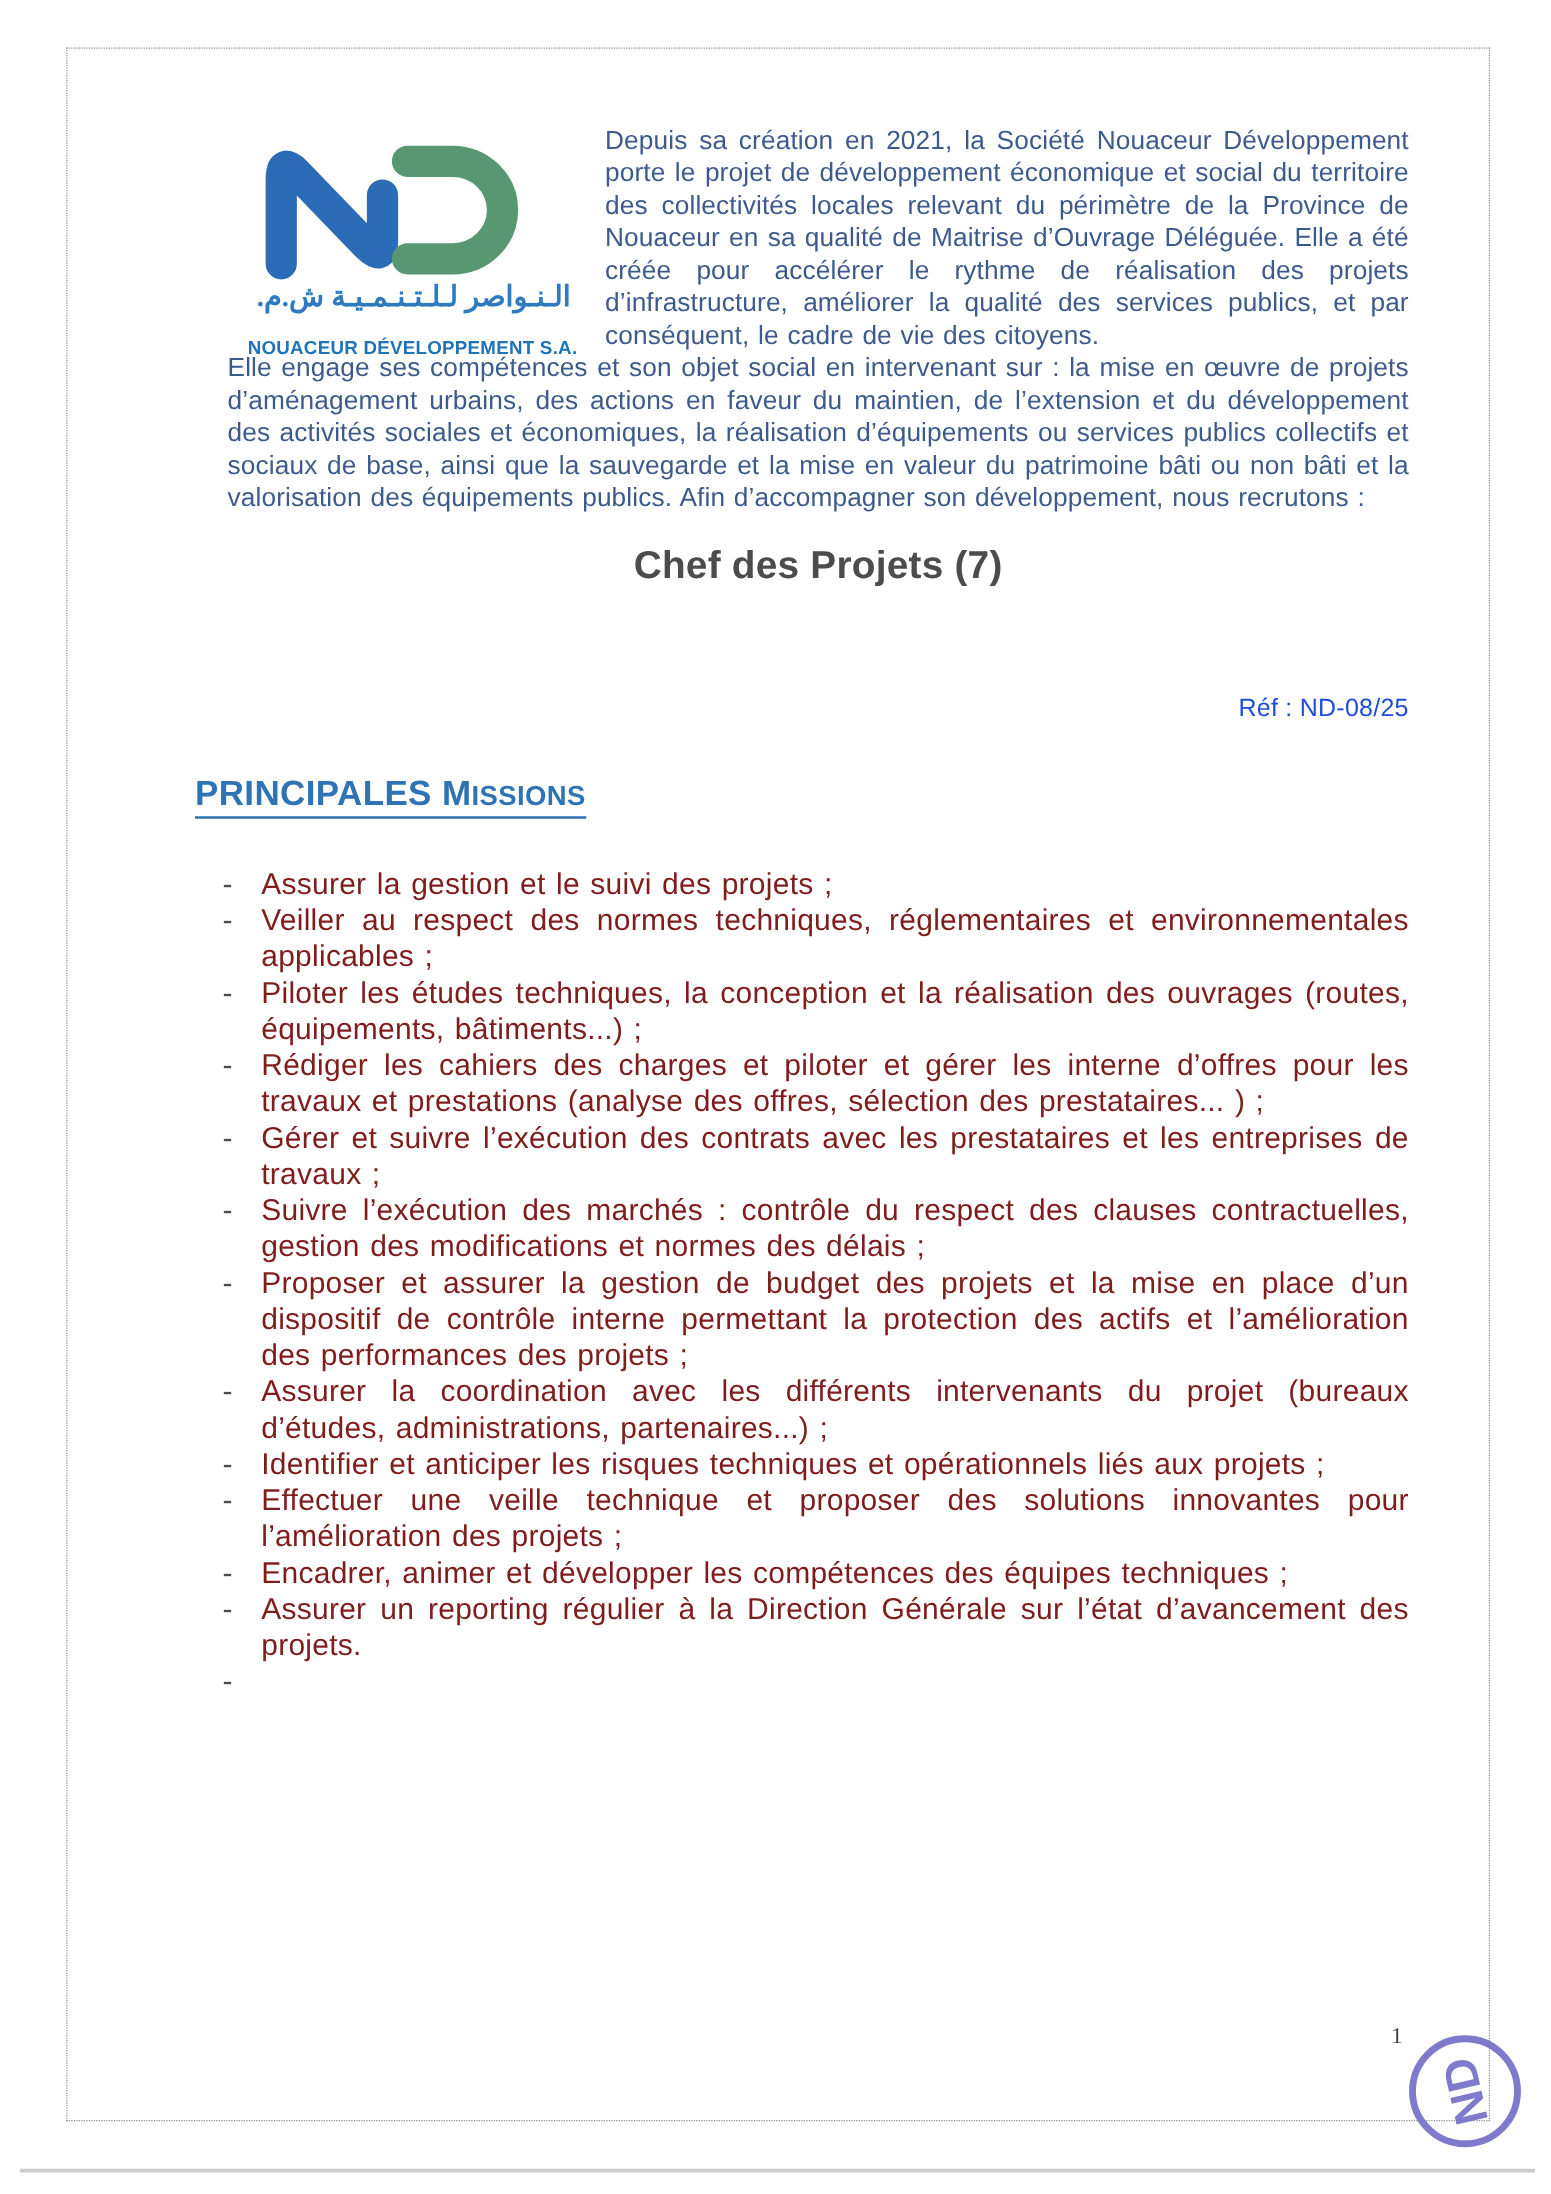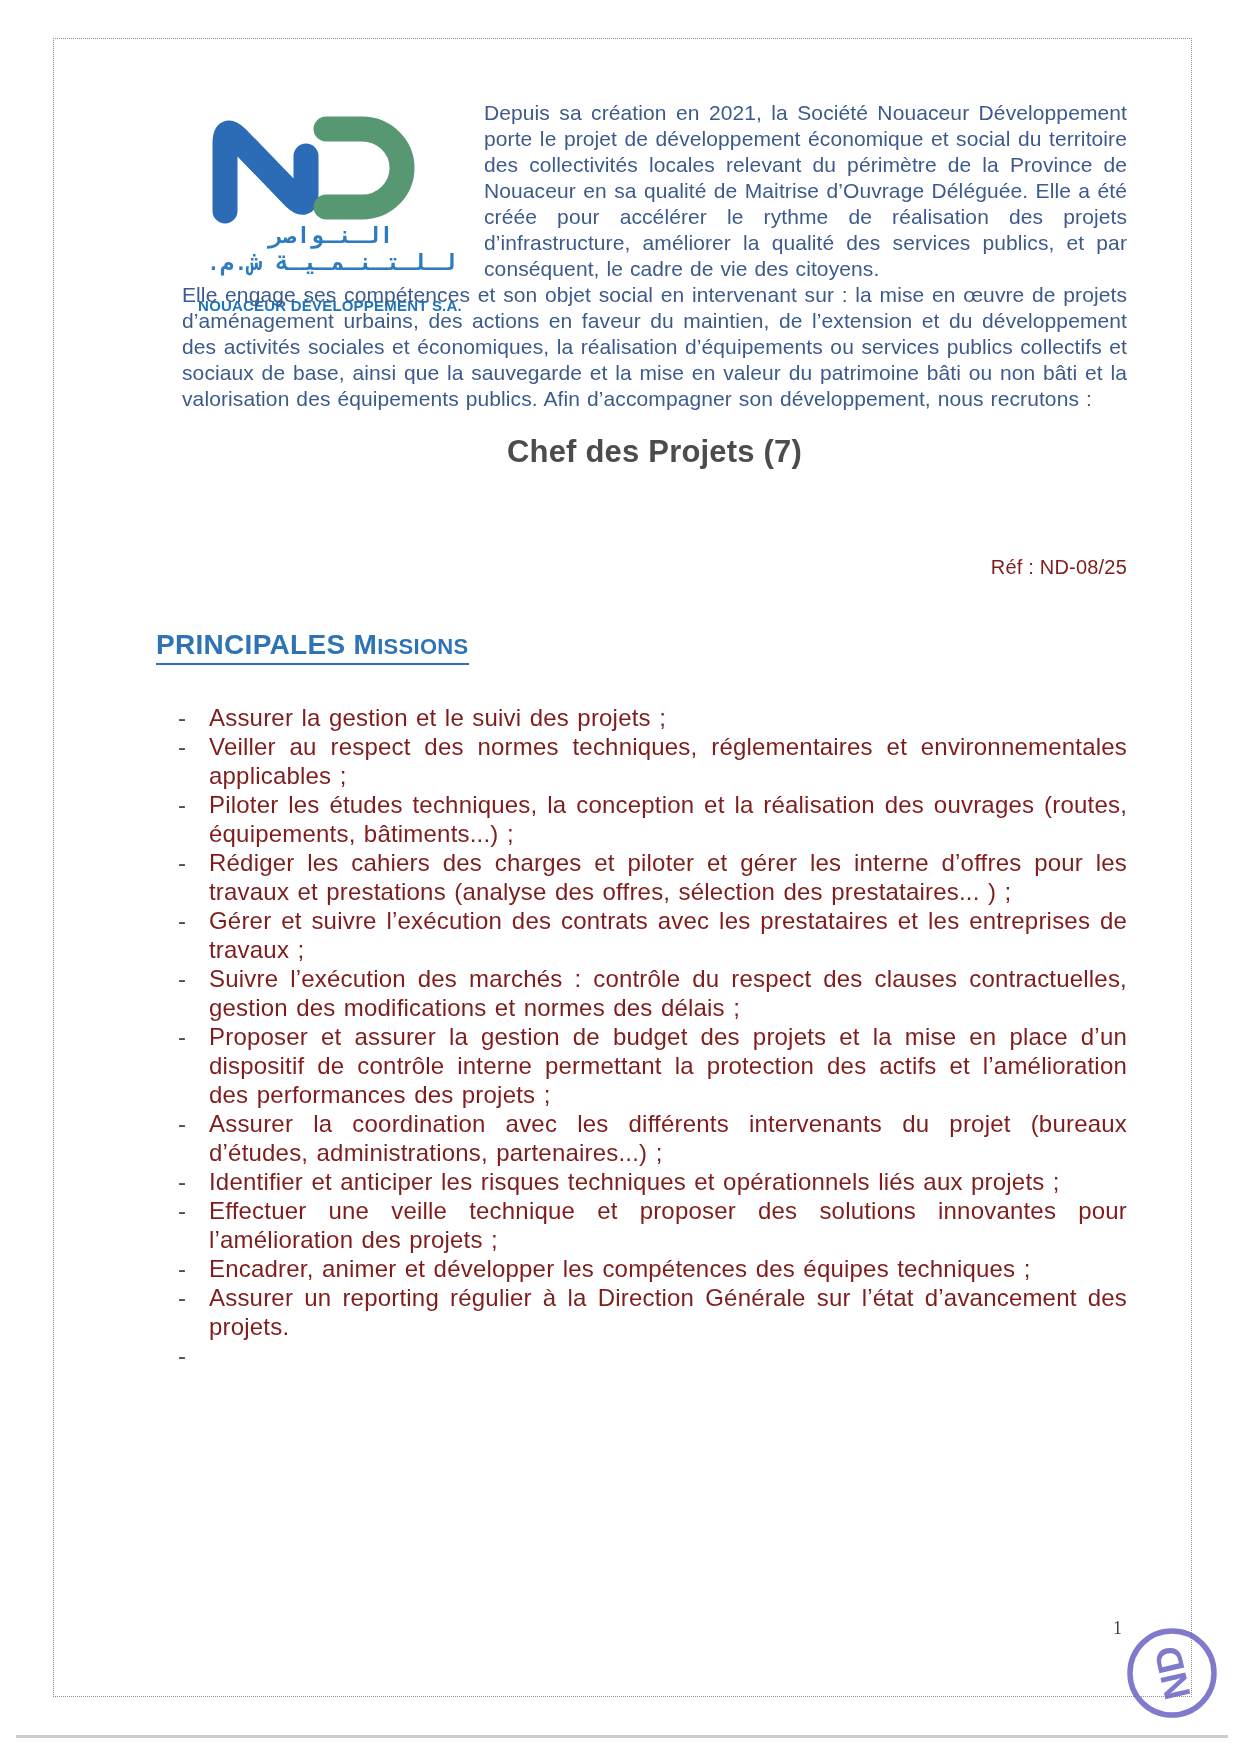--- a/index.html
+++ b/index.html
@@ -13,21 +13,21 @@
     position:absolute; left:53px; top:38px; width:1139px; height:1659px;
     border:1px dotted #8f8f8f;
   }
   .content { position:absolute; left:182px; top:100px; width:945px; }
 
   
   .logo-block { float:left; width:288px; height:180px; margin-right:14px; overflow:visible; }
   .logo-svg { display:block; margin:12px 0 0 22px; }
   .logo-arabic {
     direction:rtl; text-align:center; width:262px; margin-left:18px;
-    font-family:Liberation Mono, monospace;
+    font-family:Liberation Serif, serif;
     font-size:23px; line-height:27px; color:#2e7bc0; font-weight:bold;
   }
   .logo-name {
     text-align:center; width:268px; margin-left:14px; margin-top:19px;
     font-size:15px; font-weight:bold; letter-spacing:.2px; color:#1f74b8;
     white-space:nowrap;
   }
 
   
   .intro p {
@@ -35,26 +35,26 @@
     color:#3d5a8c; letter-spacing:.1px; word-spacing:1px;
   }
 
   
   .job-title {
     clear:both; text-align:center; margin-top:22px;
     font-size:31px; font-weight:bold; color:#4c4c4c; letter-spacing:.2px;
   }
   .job-ref {
     text-align:right; margin-top:86px;
-    font-size:20px; color:#7f1d1d; letter-spacing:.2px;
+    font-size:20px; color:#1d4ed8; letter-spacing:.2px;
   }
 
   
   .missions-heading {
-    display:inline-block; margin-top:50px; margin-left:-26px;
+    display:inline-block; margin-top:40px; margin-left:-26px;
     color:#2e74b5; font-weight:bold;
     border-bottom:2px solid #2e74b5; padding-bottom:2px;
   }
   .missions-heading .big { font-size:28px; letter-spacing:.3px; }
   .missions-heading .small { font-size:22px; letter-spacing:.3px; }
 
   
   .missions-list { list-style:none; margin-top:38px; }
   .missions-list li {
     position:relative; padding-left:27px; min-height:29px;

